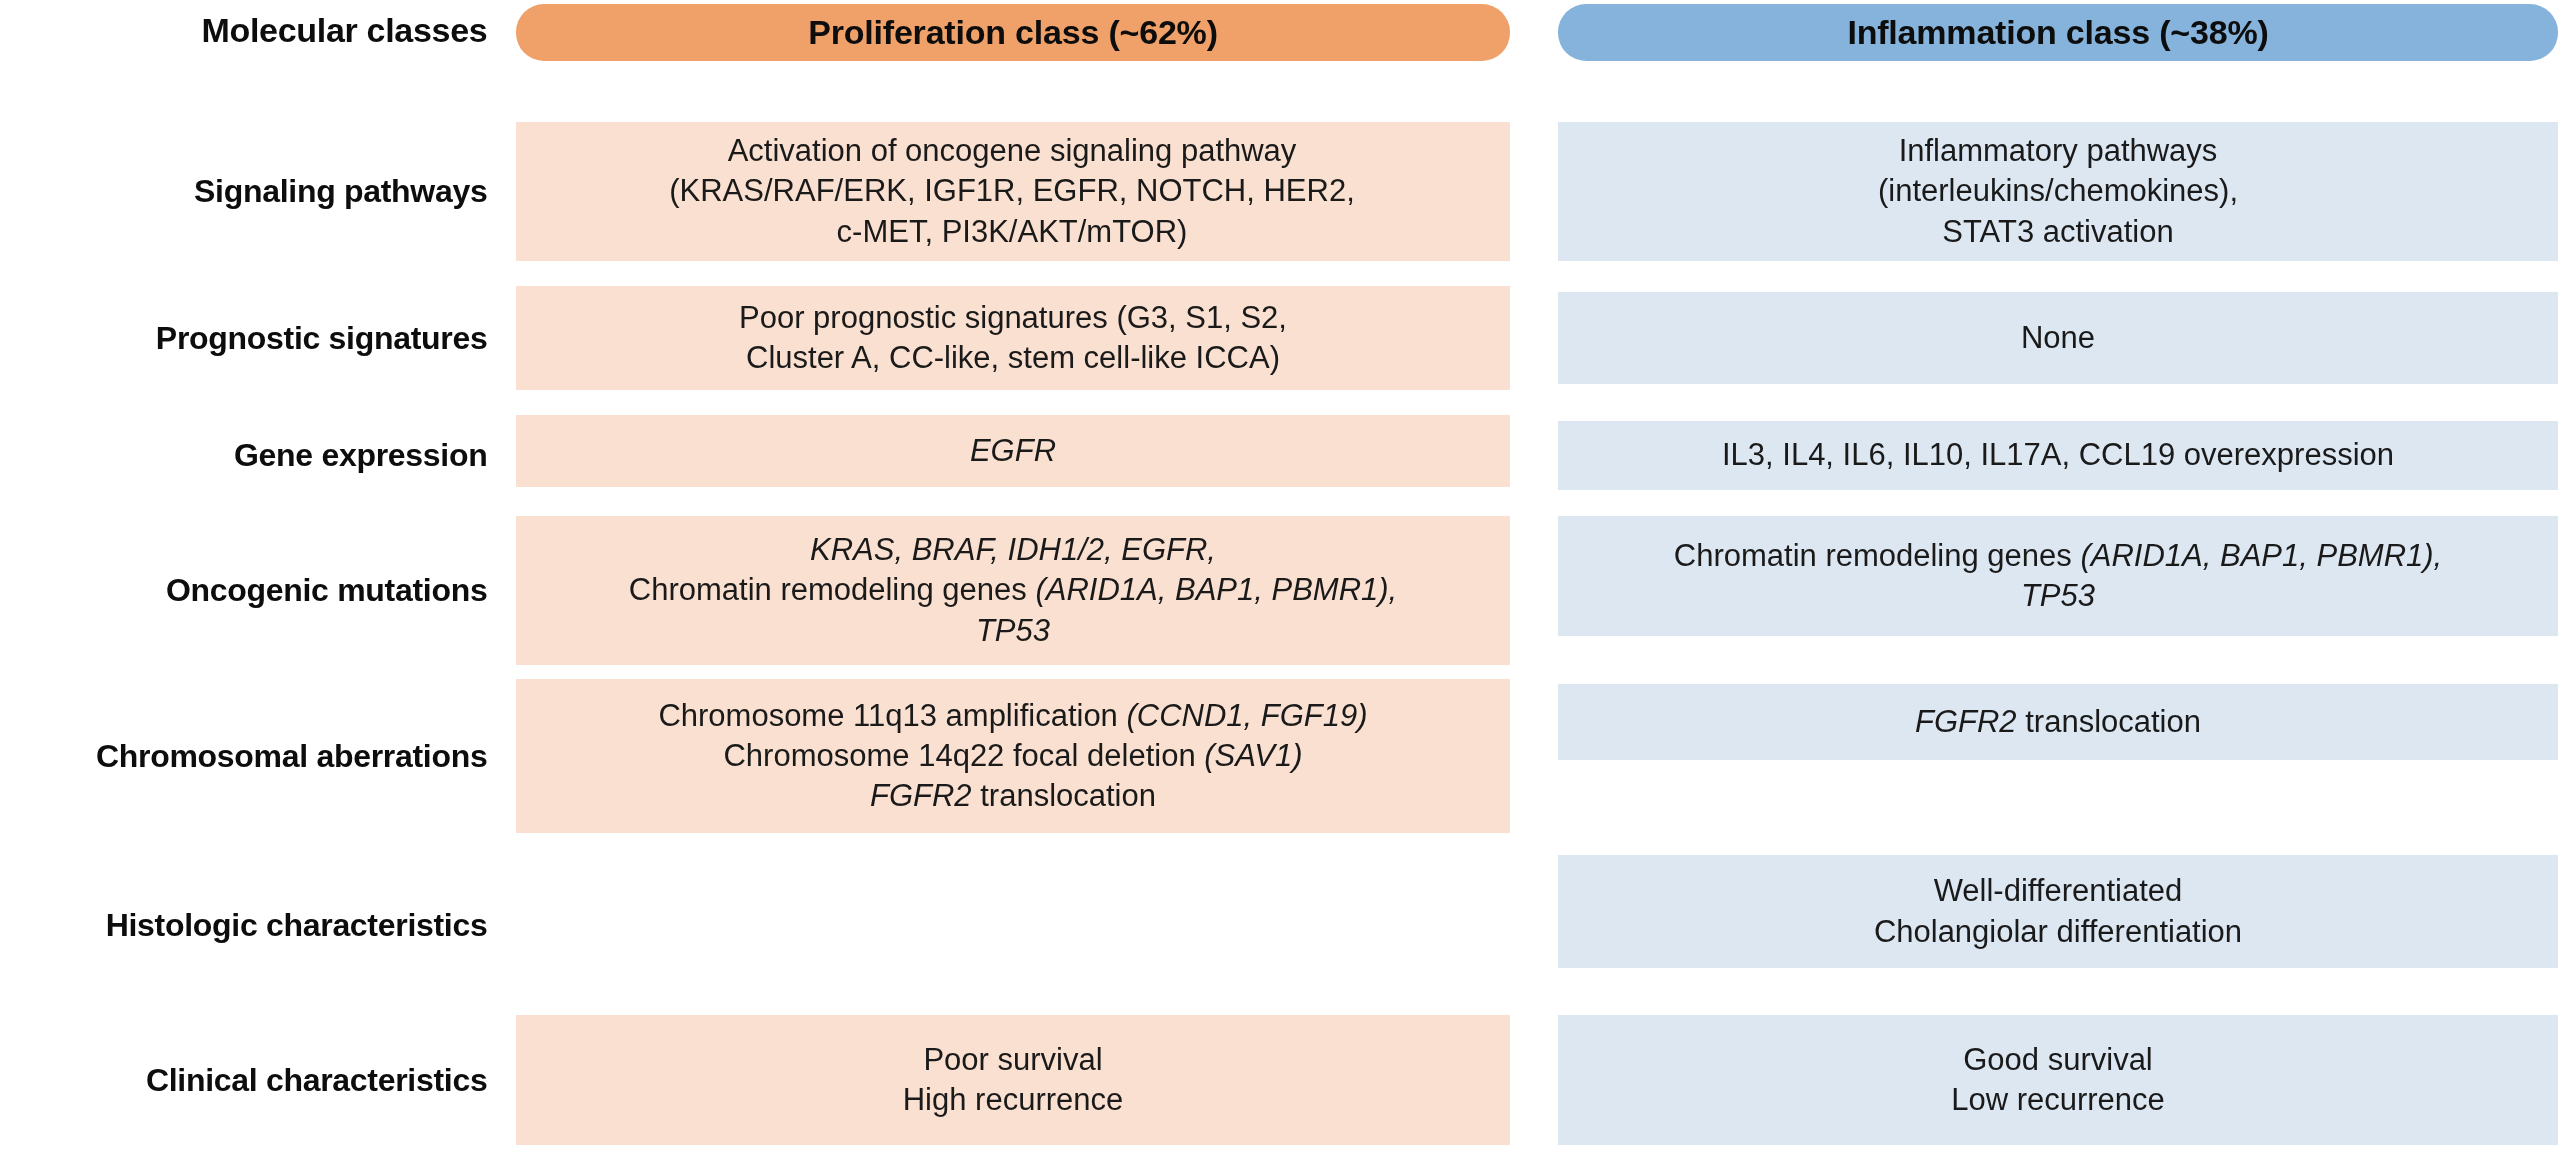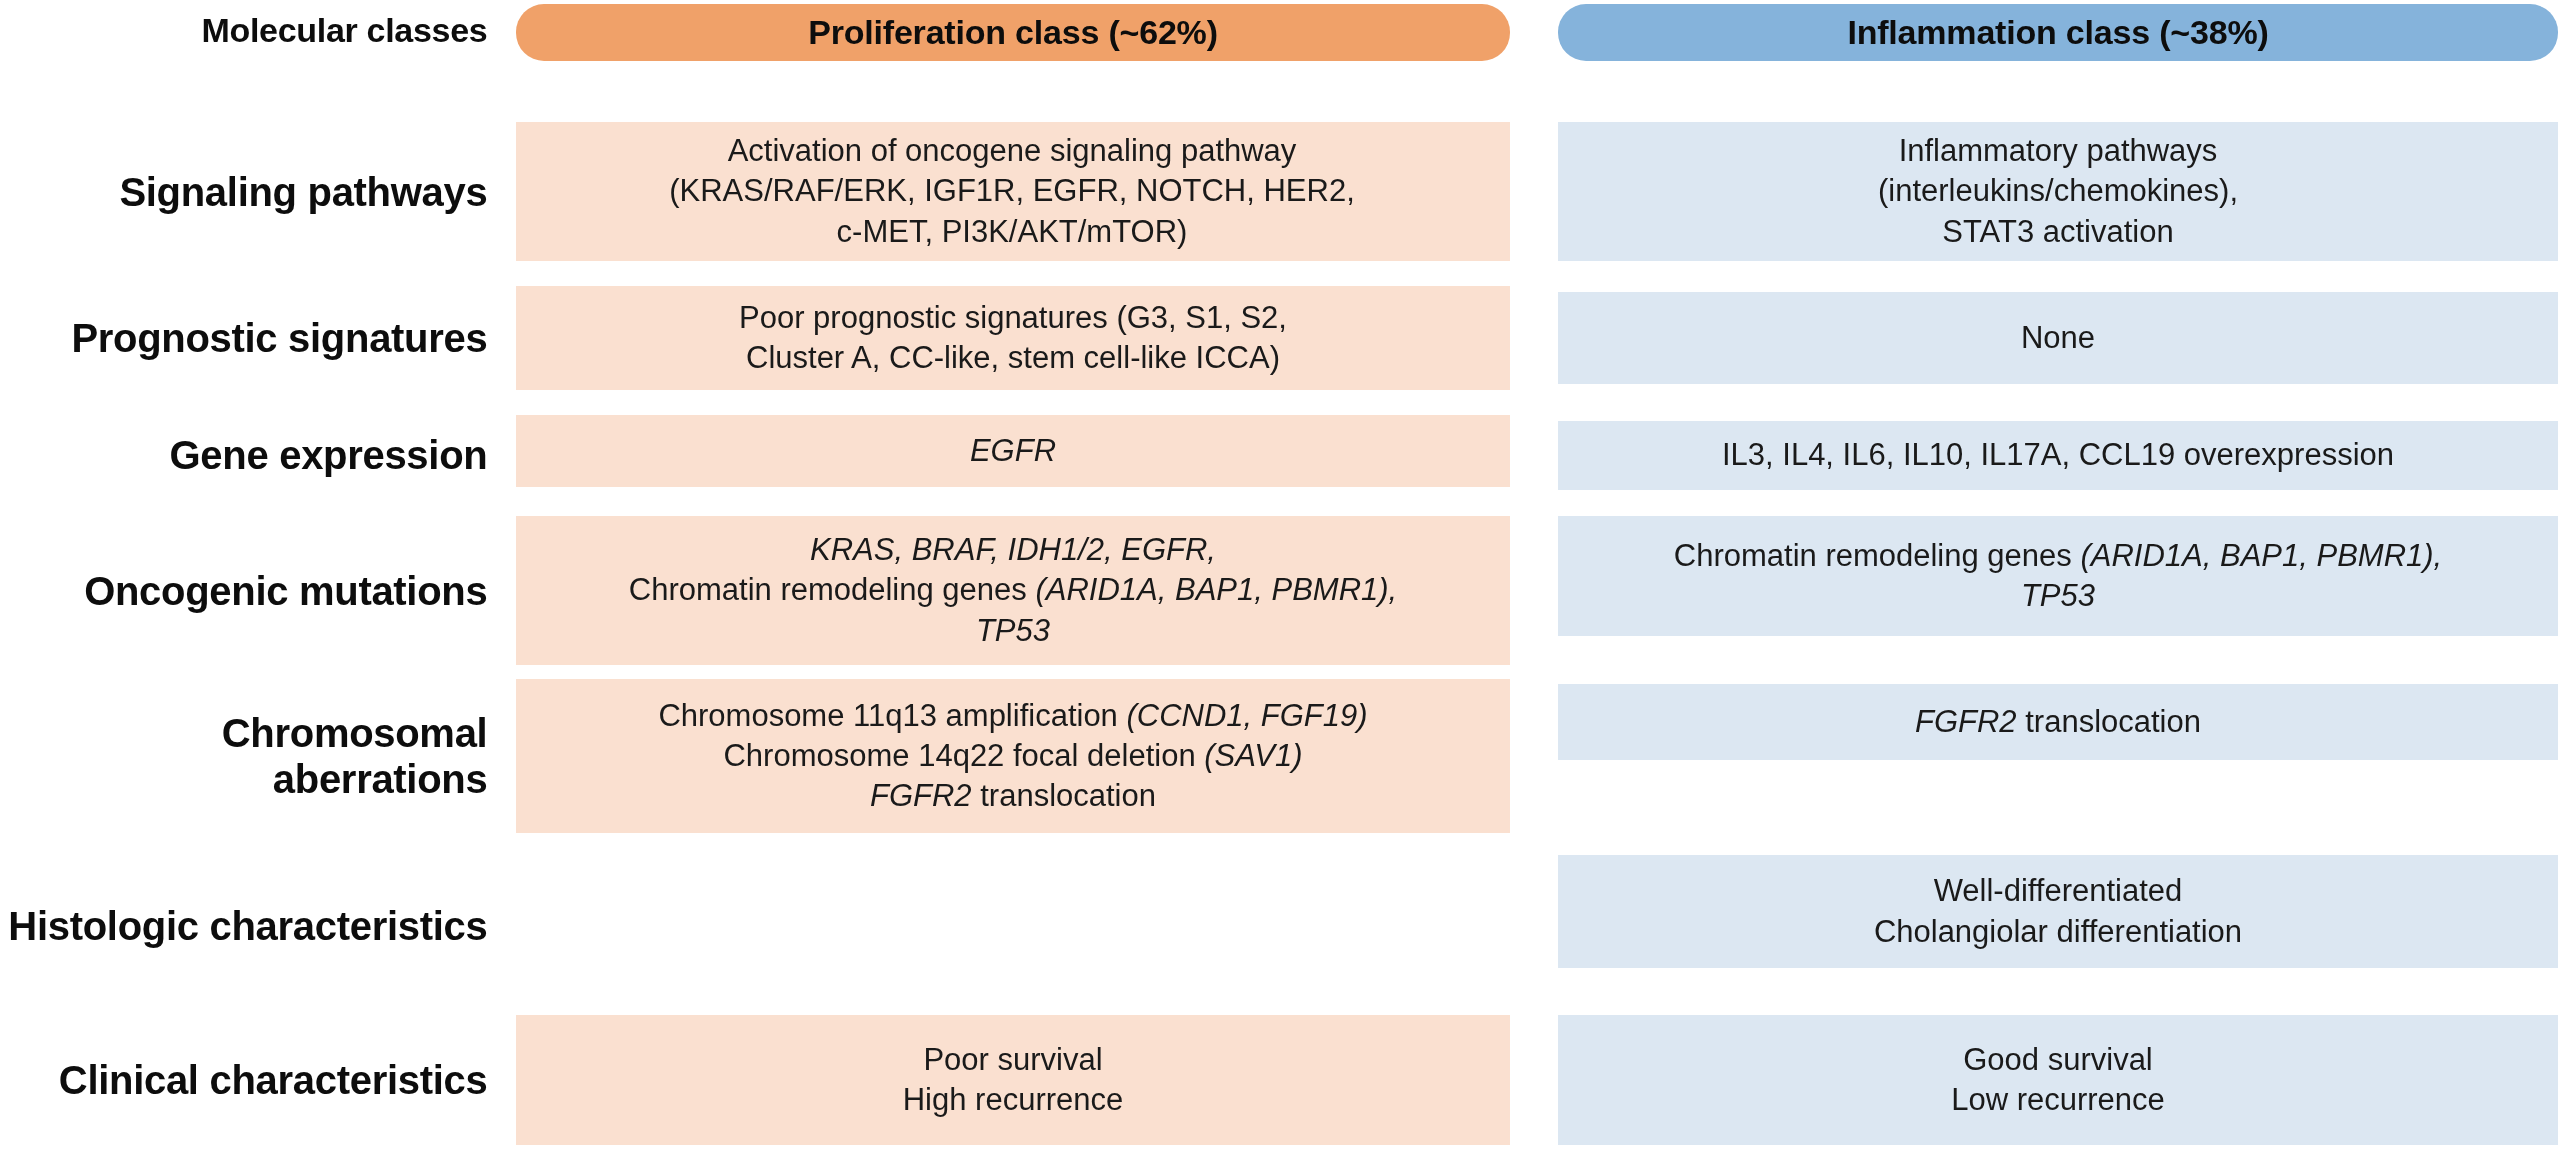--- a/index.html
+++ b/index.html
@@ -33,21 +33,21 @@
   }
 
   
   .label-cell {
     width: 503px;
     flex: 0 0 503px;
     text-align: right;
     padding-right: 15.6px;
     box-sizing: border-box;
     font-weight: bold;
-    font-size: 40px;
+    font-size: 32px;
     line-height: 1.15;
     letter-spacing: -0.3px;
     color: #0d0d0d;
   }
 
   
   .cell {
     box-sizing: border-box;
     display: flex;
     align-items: center;

